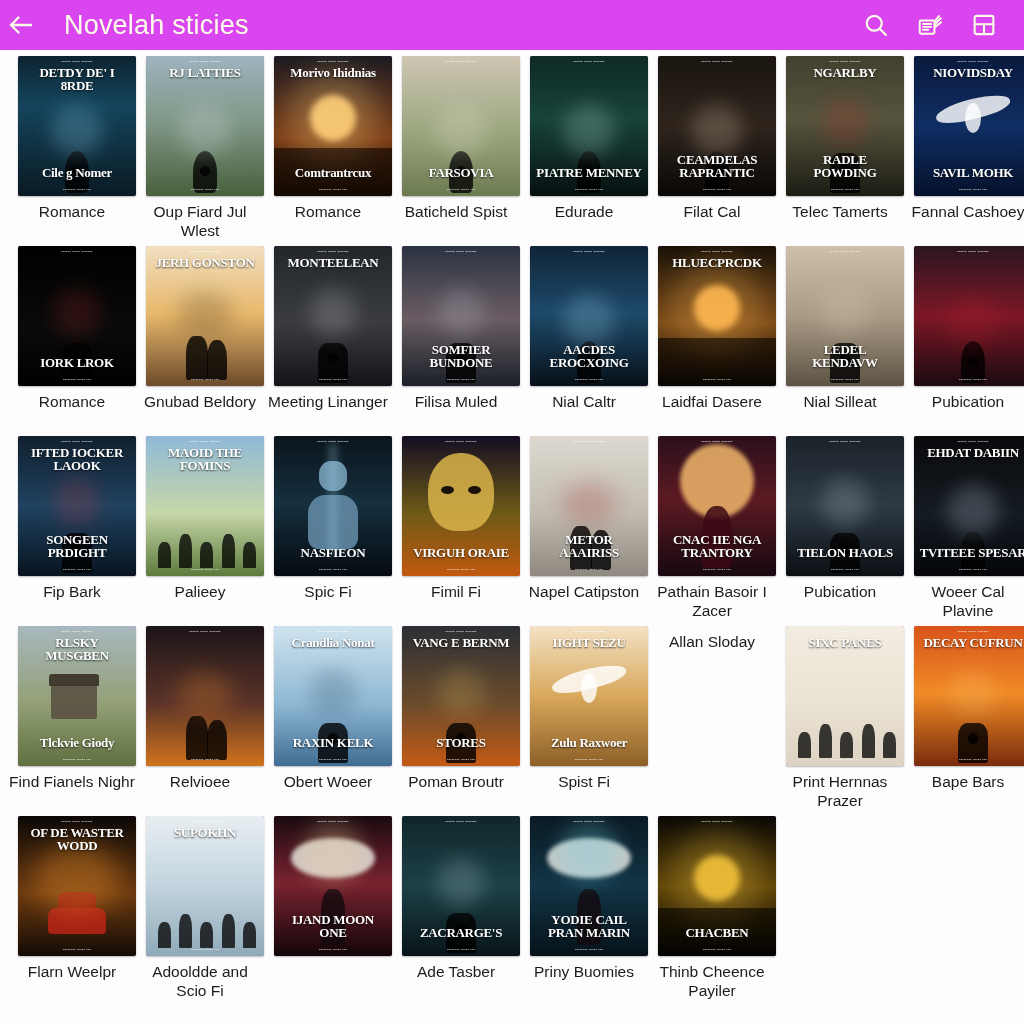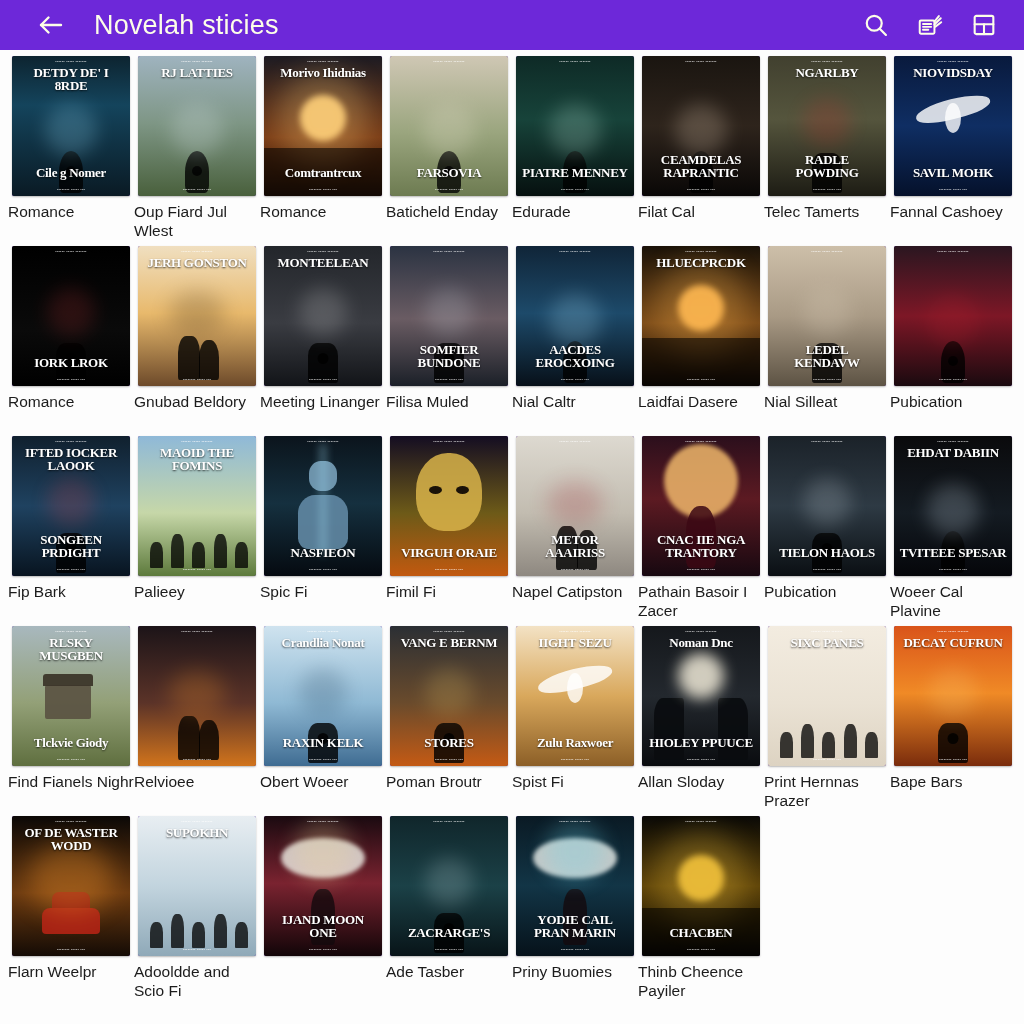--- a/index.html
+++ b/index.html
@@ -11,24 +11,24 @@
     background: #ffffff;
     font-family: "Liberation Sans", sans-serif;
   }
 
   
   #app-bar {
     position: absolute;
     top: 0; left: 0;
     width: 1024px;
     height: 50px;
-    background: #6d28d9;
+    background: #d946ef;
     display: flex;
     align-items: center;
-    padding: 0 18px 0 34px;
+    padding: 0 18px 0 4px;
     z-index: 20;
   }
   #back-btn {
     width: 34px; height: 34px;
     flex: 0 0 auto;
     display: flex; align-items: center; justify-content: center;
     cursor: pointer;
   }
   #app-title {
     flex: 1 1 auto;
@@ -70,23 +70,24 @@
     align-items: center;
     cursor: pointer;
   }
 
   .cover {
     width: 118px;
     height: 140px;
     border-radius: 2px;
     overflow: hidden;
     position: relative;
-    background: #4c1d95;
+    background: #d946ef;
     box-shadow: 0 1px 2px rgba(0,0,0,.28);
     flex: 0 0 auto;
+    margin-left: 10px;
   }
   .cover .art {
     position: absolute;
     inset: 0;
   }
   .cover .title-top {
     position: absolute;
     top: 7%;
     left: 4%;
     right: 4%;
@@ -125,21 +126,21 @@
     letter-spacing: .2px;
     overflow: hidden;
     white-space: nowrap;
   }
   .cover .micro.t { top: 3px; }
   .cover .micro.b { bottom: 4px; }
 
   .label {
     margin-top: 7px;
     width: 126px;
-    text-align: left;
+    text-align: center;
     font-size: 15.5px;
     line-height: 1.2;
     color: #1c1c1c;
     font-family: "Liberation Sans", sans-serif;
     word-break: break-word;
   }
 </style>
 </head>
 <body>
 
@@ -237,21 +238,21 @@
       <div class="cover">
         <div class="art" style="background: linear-gradient(rgb(207, 199, 180) 0%, rgb(154, 165, 126) 55%, rgb(109, 123, 81) 100%);">
           <div style="position:absolute;left:50%;bottom:14%;transform:translateX(-50%);width:10px;height:10px;border-radius:50%;background:rgba(0,0,0,.78)"></div>
           <div style="position:absolute;left:50%;bottom:2%;transform:translateX(-50%);width:24px;height:42px;background:rgba(0,0,0,.78);border-radius:50% 50% 18% 18%"></div>
           <div style="position:absolute;left:50%;top:34%;transform:translateX(-50%);width:52px;height:52px;border-radius:50%;background:#e8e2cf;opacity:.24;filter:blur(9px)"></div>
         </div>
         <div class="micro t">••••••  •••••  •••••••</div>
         <div class="title-bot">FARSOVIA</div>
         <div class="micro b">••••••••  •••••  •••</div>
       </div>
-      <div class="label">Baticheld Enday</div>
+      <div class="label">Baticheld Spist</div>
     </div>
     <div class="cell">
       <div class="cover">
         <div class="art" style="background: linear-gradient(rgb(14, 42, 38) 0%, rgb(23, 67, 58) 45%, rgb(6, 16, 15) 100%);">
           <div style="position:absolute;left:50%;bottom:14%;transform:translateX(-50%);width:10px;height:10px;border-radius:50%;background:rgba(0,0,0,.78)"></div>
           <div style="position:absolute;left:50%;bottom:2%;transform:translateX(-50%);width:24px;height:42px;background:rgba(0,0,0,.78);border-radius:50% 50% 18% 18%"></div>
           <div style="position:absolute;left:50%;top:34%;transform:translateX(-50%);width:52px;height:52px;border-radius:50%;background:#b6e3d4;opacity:.24;filter:blur(9px)"></div>
         </div>
         <div class="micro t">••••••  •••••  •••••••</div>
         <div class="title-bot">PIATRE MENNEY</div>
@@ -569,31 +570,20 @@
           <div style="position:absolute;left:50%;top:44%;transform:translate(-50%,-50%);width:16px;height:30px;background:rgba(255,255,255,.8);border-radius:50%"></div>
         </div>
         <div class="micro t">••••••  •••••  •••••••</div>
         <div class="title-top">IIGHT SEZU</div>
         <div class="title-bot">Zulu Raxwoer</div>
         <div class="micro b">••••••••  •••••  •••</div>
       </div>
       <div class="label">Spist Fi</div>
     </div>
     <div class="cell">
-      <div class="cover">
-        <div class="art" style="background: linear-gradient(rgb(21, 24, 28) 0%, rgb(35, 40, 46) 50%, rgb(10, 12, 15) 100%);">
-          <div style="position:absolute;left:10%;bottom:4%;width:30px;height:62px;background:rgba(10,12,15,.92);border-radius:30% 8% 6% 6%"></div>
-          <div style="position:absolute;right:10%;bottom:4%;width:30px;height:62px;background:rgba(10,12,15,.92);border-radius:8% 30% 6% 6%"></div>
-          <div style="position:absolute;left:50%;top:36%;transform:translate(-50%,-50%);width:46px;height:46px;border-radius:50%;background:#f0ead8;opacity:.85;filter:blur(7px)"></div>
-        </div>
-        <div class="micro t">••••••  •••••  •••••••</div>
-        <div class="title-top">Noman Dnc</div>
-        <div class="title-bot">HIOLEY PPUUCE</div>
-        <div class="micro b">••••••••  •••••  •••</div>
-      </div>
       <div class="label">Allan Sloday</div>
     </div>
     <div class="cell">
       <div class="cover">
         <div class="art" style="background: linear-gradient(rgb(243, 236, 224) 0%, rgb(234, 226, 212) 55%, rgb(221, 211, 194) 100%);">
           <div style="position:absolute;left:10%;bottom:6%;width:13px;height:26px;background:rgba(0,0,0,.76);border-radius:40% 40% 6% 6%"></div>
           <div style="position:absolute;left:28%;bottom:6%;width:13px;height:34px;background:rgba(0,0,0,.76);border-radius:40% 40% 6% 6%"></div>
           <div style="position:absolute;left:46%;bottom:6%;width:13px;height:26px;background:rgba(0,0,0,.76);border-radius:40% 40% 6% 6%"></div>
           <div style="position:absolute;left:64%;bottom:6%;width:13px;height:34px;background:rgba(0,0,0,.76);border-radius:40% 40% 6% 6%"></div>
           <div style="position:absolute;left:82%;bottom:6%;width:13px;height:26px;background:rgba(0,0,0,.76);border-radius:40% 40% 6% 6%"></div>

